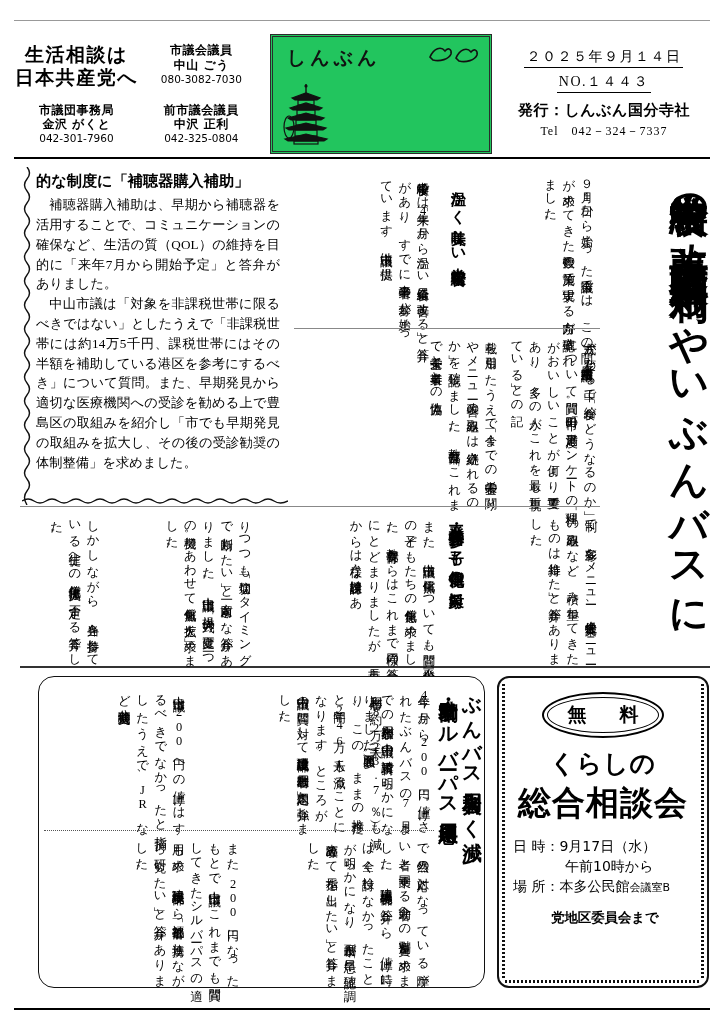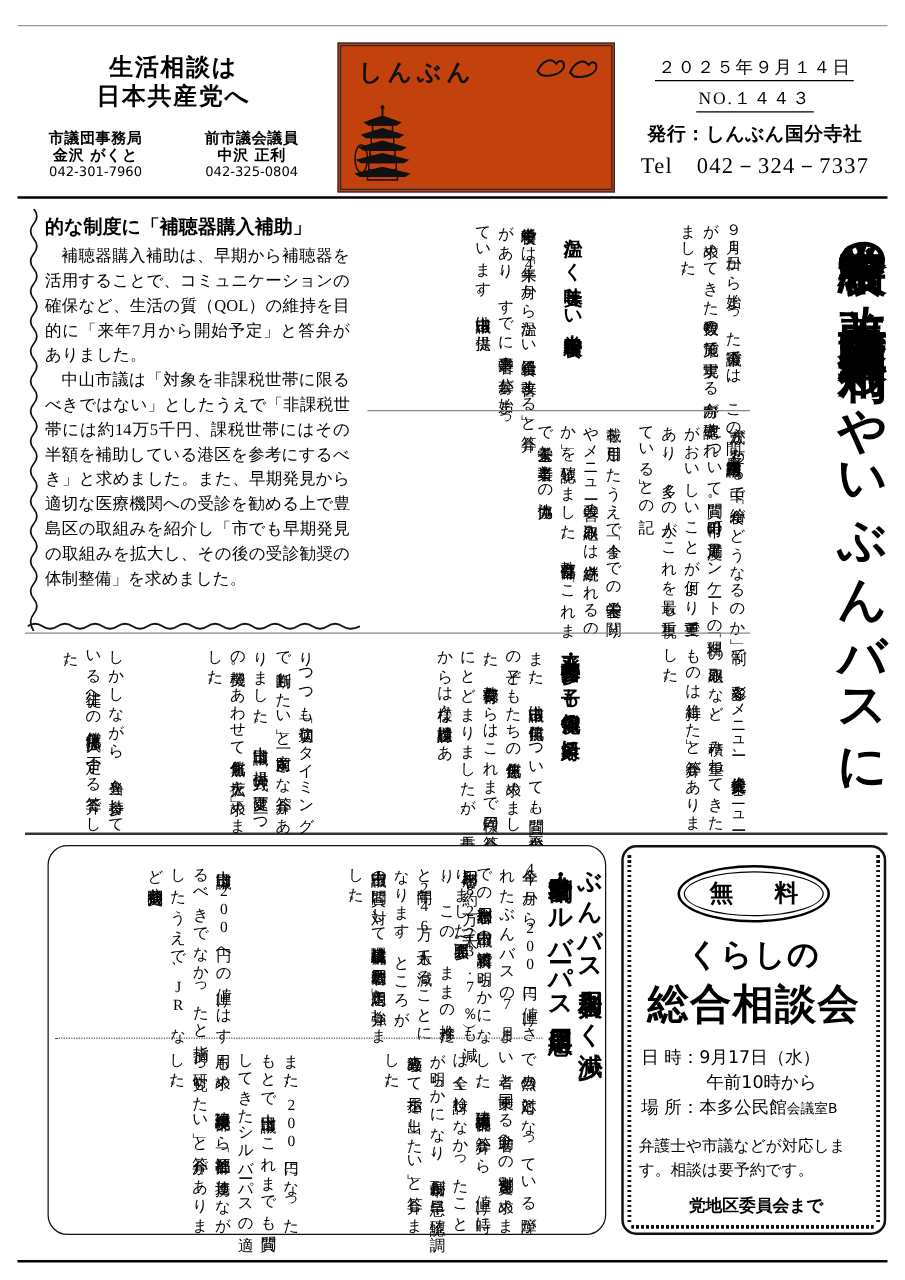--- a/index.html
+++ b/index.html
@@ -37,21 +37,21 @@
   .c-tel{
     font-family:"DejaVu Sans","Liberation Sans",sans-serif;
     font-size:10.5px;letter-spacing:0px;
   }
   .contact-row.top{margin-bottom:13px;}
 
   
   .logo-box{
     width:218px;margin:0 6px;
     border:3px double #2b2b2b;
-    background:#c2410c;
+    background:#22c55e;
     position:relative;
     display:flex;align-items:center;justify-content:flex-end;
   }
   .logo-inner{
     width:100%;height:100%;
     position:relative;
   }
   .logo-kana{
     position:absolute;top:8px;left:14px;
     font-family:"DejaVu Sans","Liberation Sans",sans-serif;
@@ -76,21 +76,21 @@
     border-bottom:1px solid #000;padding:0 2px 1px 2px;
   }
   .pub-no{
     font-size:14px;letter-spacing:1.5px;
     border-bottom:1px solid #000;padding:0 2px 1px 2px;margin-top:5px;
   }
   .pub-name{
     font-family:"DejaVu Sans","Liberation Sans",sans-serif;
     font-weight:bold;font-size:15px;letter-spacing:.5px;margin-top:8px;
   }
-  .pub-tel{font-size:18px;letter-spacing:1px;margin-top:3px;}
+  .pub-tel{font-size:12px;letter-spacing:1px;margin-top:3px;}
 
   .rule-under-head{
     position:absolute;left:14px;top:157px;width:696px;
     border-top:2px solid #000;
   }
 
   
   .headline{
     position:absolute;right:14px;top:163px;
     height:492px;
@@ -215,20 +215,25 @@
 
   <div class="top-rule"></div>
 
   <div class="masthead">
 
     <div class="contact-left">
       <div class="contact-row top">
         <div class="contact-cell">
           <div class="c-bold">生活相談は</div>
           <div class="c-bold">日本共産党へ</div>
+        </div>
+        <div class="contact-cell">
+          <div class="c-name">市議会議員</div>
+          <div class="c-name">中山 ごう</div>
+          <div class="c-tel">080-3082-7030</div>
         </div>
       </div>
       <div class="contact-row">
         <div class="contact-cell">
           <div class="c-name">市議団事務局</div>
           <div class="c-name">金沢 がくと</div>
           <div class="c-tel">042-301-7960</div>
         </div>
         <div class="contact-cell">
           <div class="c-name">前市議会議員</div>
@@ -301,21 +306,21 @@
                q5 6 0 12 q-5 6 0 12 q5 6 0 12 q-5 6 0 14" fill="none" stroke="#111" stroke-width="1.4"></path>
     </svg>
     <svg class="wavy-bottom" viewBox="0 0 266 8" preserveAspectRatio="none">
       <path d="M0 4 q6 -4 12 0 q6 4 12 0 q6 -4 12 0 q6 4 12 0 q6 -4 12 0 q6 4 12 0 q6 -4 12 0 q6 4 12 0
                q6 -4 12 0 q6 4 12 0 q6 -4 12 0 q6 4 12 0 q6 -4 12 0 q6 4 12 0 q6 -4 12 0 q6 4 12 0
                q6 -4 12 0 q6 4 12 0 q6 -4 12 0 q6 4 12 0 q6 -4 12 0 q6 4 14 0" fill="none" stroke="#111" stroke-width="1.4"></path>
     </svg>
     <div class="wb-title" style="margin-top:-2px;">的な制度に「補聴器購入補助」</div>
     <div class="wb-body">
       <p>補聴器購入補助は、早期から補聴器を活用することで、コミュニケーションの確保など、生活の質（QOL）の維持を目的に「来年7月から開始予定」と答弁がありました。</p>
-      <p>中山市議は「対象を非課税世帯に限るべきではない」としたうえで「非課税世帯には約14万5千円、課税世帯にはその半額を補助している港区を参考にするべき」と求めました。また、早期発見から適切な医療機関への受診を勧める上で豊島区の取組みを紹介し「市でも早期発見の取組みを拡大し、その後の受診勧奨の体制整備」を求めました。</p>
+      <p>中山市議は「対象を非課税世帯に限るべきではない」としたうえで「非課税世帯には約14万5千円、課税世帯にはその半額を補助している港区を参考にするべき」について質問。また、早期発見から適切な医療機関への受診を勧める上で豊島区の取組みを紹介し「市でも早期発見の取組みを拡大し、その後の受診勧奨の体制整備」を求めました。</p>
     </div>
   </div>
 
   <div class="vhead" style="position:absolute;left:446px;top:512px;height:148px;font-size:15.5px;line-height:1.26;">不登校・弁当持参の子も無償化の対象に</div>
 
   <div class="vtext" style="position:absolute;left:260px;top:512px;height:148px;width:178px;">また、中山市議は無償化についても質問。不登校の子どもたちの無償化を求めました。教育部長からはこれまで同様の答弁にとどまりましたが、市長からは様々な検討課題はあ</div>
   <div class="vtext" style="position:absolute;left:108px;top:512px;height:148px;width:146px;">りつつも「適切なタイミングで判断したい」と一定前向きな答弁がありました。中山市議は「提供方式の変更は一つの契機。あわせて無償化も拡大を」求めました。</div>
   <div class="vtext" style="position:absolute;left:22px;top:512px;height:148px;width:80px;">しかしながら、弁当を持参している生徒への無償化拡大は否定する答弁でした。</div>
 
   <div class="round-box"></div>
@@ -347,21 +352,20 @@
     <div class="consult-info">
       <div>
         <span>日 時：</span><span>9月17日（水）</span>
       </div>
       <div class="ind">午前10時から</div>
       <div>
         <span>場 所：</span><span>本多公民館</span><span class="small-place">会議室B</span>
       </div>
     </div>
 
-    <div class="consult-note">弁護士や市議などが対応します。相談は要予約です。</div>
 
     <div class="consult-contact">
       <div class="ind2">党地区委員会まで</div>
     </div>
   </div>
 
   <div class="bottom-rule"></div>
 </div>
 
 </body></html>

